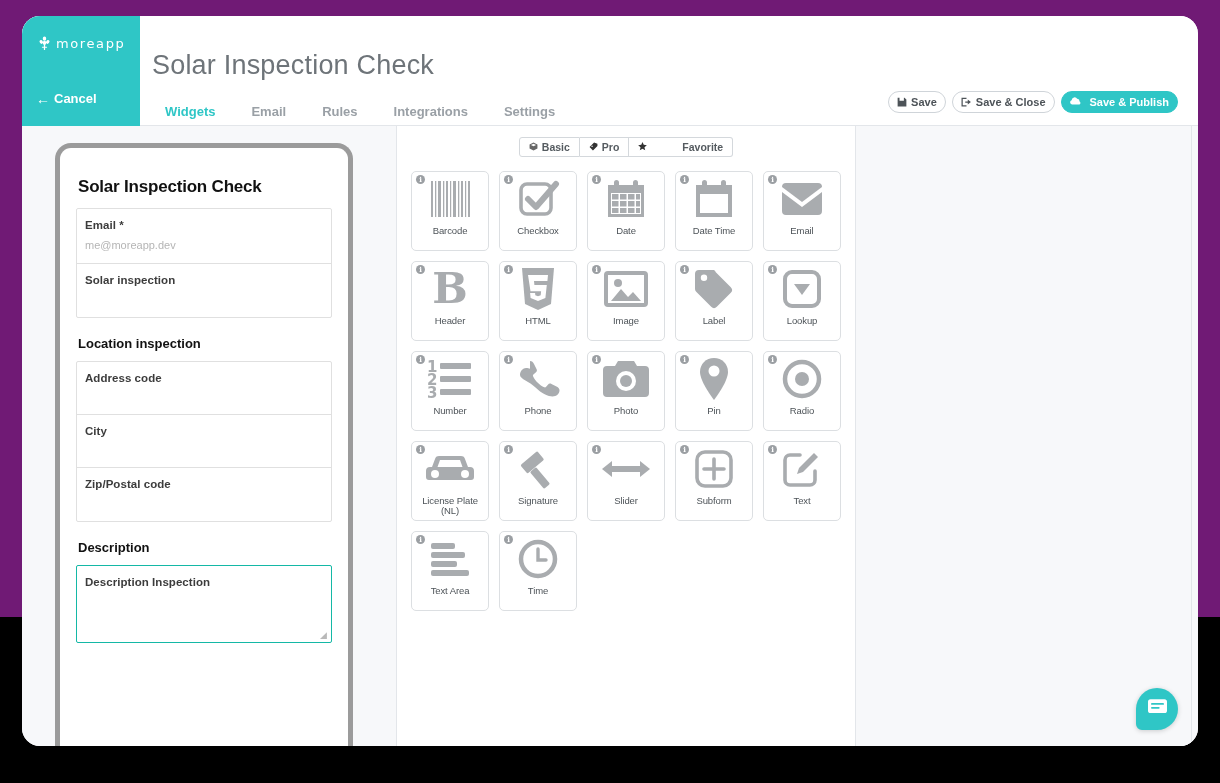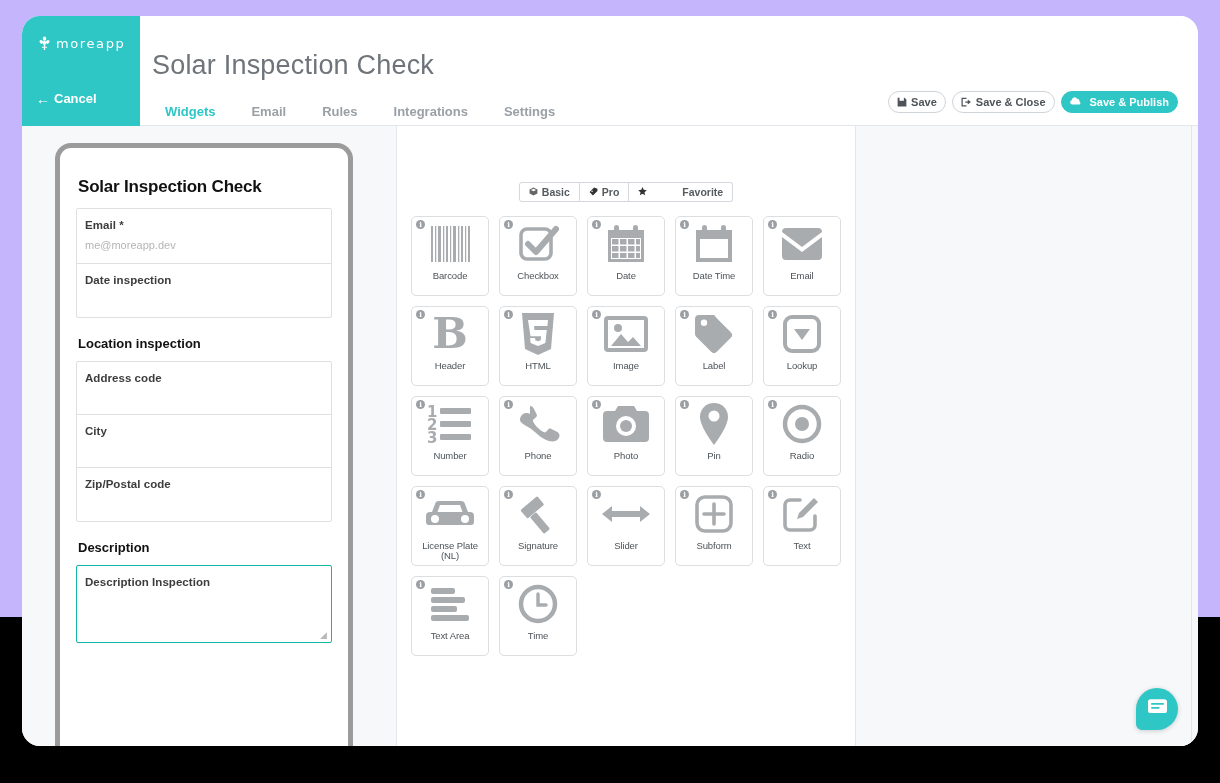--- a/index.html
+++ b/index.html
@@ -6,21 +6,21 @@
   html, body {
     margin: 0; padding: 0;
     width: 1220px; height: 783px;
     overflow: hidden;
     font-family: "Liberation Sans", sans-serif;
     background: #000;
   }
   #canvas {
     position: relative;
     width: 1220px; height: 617px;
-    background: #c4b5fd;
+    background: #701a75;
   }
   
   #window {
     position: absolute;
     left: 22px; top: 16px;
     width: 1176px; height: 730px;
     background: #f7f8fa;
     border-radius: 18px;
     overflow: hidden;
   }
@@ -149,21 +149,21 @@
   }
   
   #widget-pane {
     width: 459px; background: #ffffff;
     border-right: 1px solid #e3e6ea;
     position: relative;
   }
   #widget-filters {
     display: flex; justify-content: center; padding-top: 11px;
   }
-  .filter-group { display: flex; margin-top: 45px; }
+  .filter-group { display: flex; }
   .filter-btn {
     height: 20px; padding: 0 9px;
     border: 1px solid #d4d8dc; background: #fff;
     font-size: 10.5px; color: #555b60; cursor: pointer;
     display: flex; align-items: center; gap: 4px;
     font-weight: bold;
   }
   .filter-btn:first-child { border-radius: 3px 0 0 3px; }
   .filter-btn:last-child { border-radius: 0 3px 3px 0; gap: 35px; }
   .filter-btn + .filter-btn { border-left: none; }
@@ -295,21 +295,21 @@
           <div id="phone-inner">
 
             <div class="form-title">Solar Inspection Check</div>
 
             <div class="field-group">
               <div class="field">
                 <div class="field-label">Email *</div>
                 <div class="field-placeholder">me@moreapp.dev</div>
               </div>
               <div class="field">
-                <div class="field-label">Date inspection</div>
+                <div class="field-label">Solar inspection</div>
               </div>
             </div>
 
             <div class="section-title">Location inspection</div>
             <div class="field-group">
               <div class="field">
                 <div class="field-label">Address code</div>
               </div>
               <div class="field">
                 <div class="field-label">City</div>

